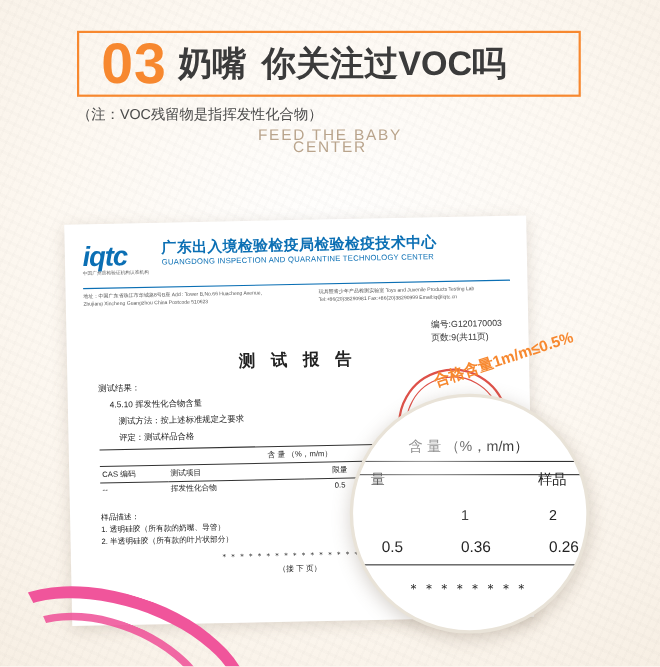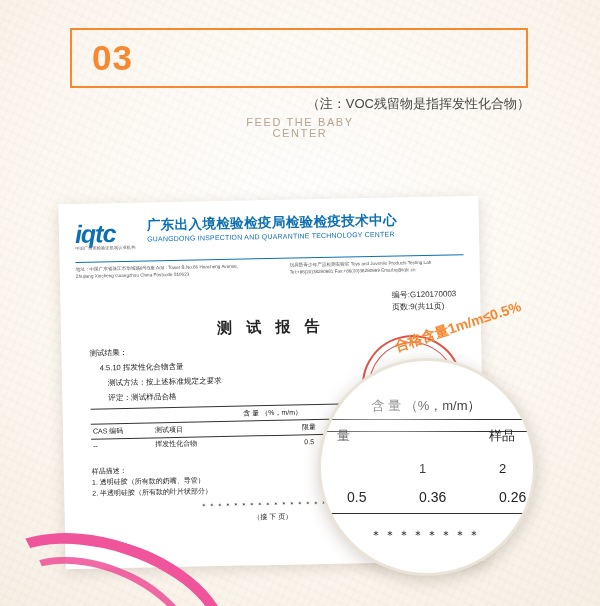--- a/index.html
+++ b/index.html
@@ -47,21 +47,21 @@
     left: 0; top: 0;
     width: 458px;
     height: 60px;
     border: 2px solid #f7882f;
     box-sizing: border-box;
   }
   .num {
     position: absolute;
     left: 22px;
     top: 6px;
-    font-size: 35px;
+    font-size: 52px;
     font-weight: bold;
     color: #f7882f;
     letter-spacing: 1px;
     line-height: 48px;
   }
   .headline-text {
     position: absolute;
     left: 92px;
     top: 8px;
     font-size: 31px;
@@ -70,31 +70,31 @@
     line-height: 44px;
     white-space: nowrap;
   }
   .headline-text .gap { display: inline-block; width: 14px; }
 
   .sub-note {
     position: absolute;
     left: 70px;
     top: 95px;
     width: 460px;
-    text-align: right;
+    text-align: left;
     font-size: 13px;
     color: #4a4a4a;
   }
   .brand-en {
     position: absolute;
     left: 70px;
     top: 117px;
     width: 460px;
     text-align: center;
-    font-size: 11px;
+    font-size: 14px;
     letter-spacing: 1.6px;
     color: #b9a48c;
     line-height: 11px;
   }
 
   .report-title {
     position: absolute;
     left: 0;
     top: 152px;
     width: 600px;
@@ -435,20 +435,23 @@
   }
 </style>
 </head>
 <body>
 
 <div class="page">
 
   <div class="headline">
     <div class="headline-frame"></div>
     <div class="num">03</div>
+    <div class="headline-text">
+      <span>奶嘴</span><span class="gap"></span><span>你关注过VOC吗</span>
+    </div>
   </div>
 
   <div class="sub-note">（注：VOC残留物是指挥发性化合物）</div>
 
   <div class="brand-en">
     <div>FEED THE BABY</div>
     <div>CENTER</div>
   </div>
 
 

